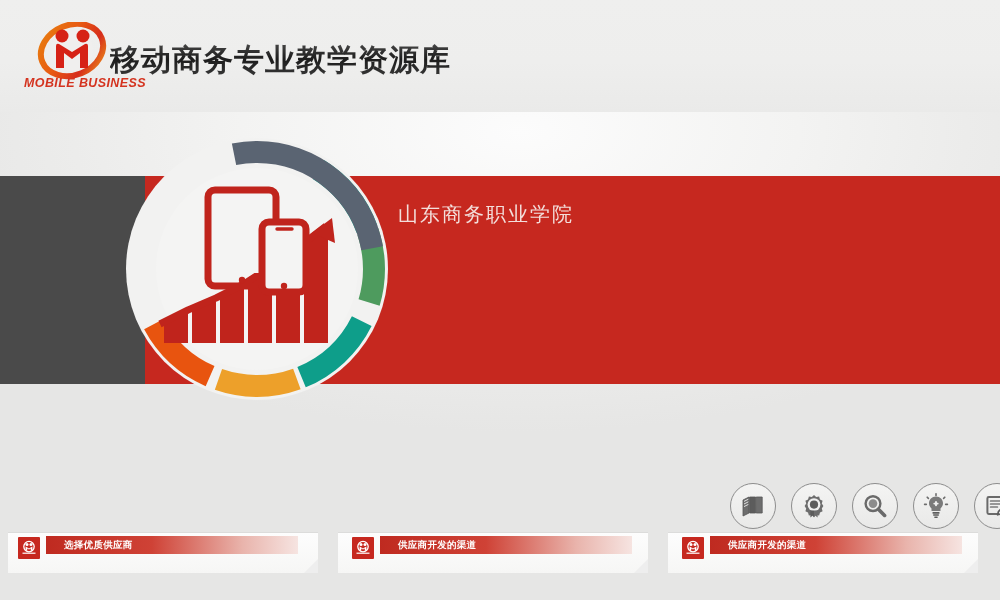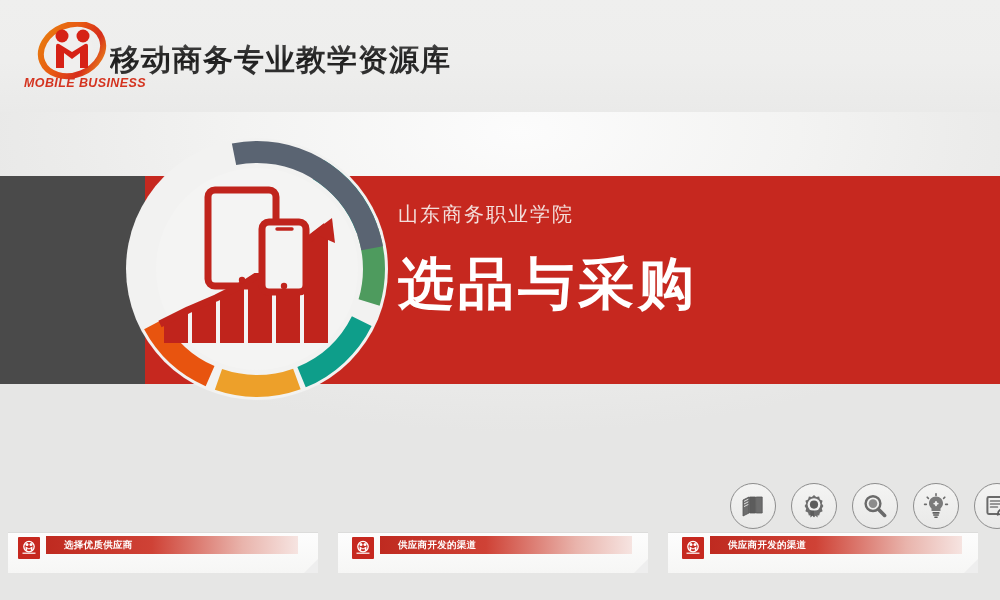--- a/index.html
+++ b/index.html
@@ -83,21 +83,21 @@
     position: absolute;
     left: 398px; top: 200px;
     width: 560px;
   }
 
   #banner-subtitle {
     font-size: 20px;
     letter-spacing: 2px;
     color: #f3dedb;
     line-height: 28px;
-    margin-bottom: 24px;
+    margin-bottom: 9px;
   }
 
   #banner-title {
     font-size: 56px;
     font-weight: bold;
     letter-spacing: 4px;
     color: #ffffff;
     line-height: 64px;
   }
 
@@ -214,21 +214,20 @@
 
     <div id="header-title">移动商务专业教学资源库</div>
   </div>
 
   <div id="dark-band"></div>
 
   <div id="red-banner"></div>
 
   <div id="banner-text">
     <div id="banner-subtitle">山东商务职业学院</div>
-    <div id="banner-title">选品与采购</div>
   </div>
 
   <div id="emblem">
     <svg width="262" height="262" viewBox="0 0 262 262">
 
       <circle cx="131" cy="131" r="131" fill="#f2f2f1"></circle>
 
       <g fill="none" stroke-width="22">
 
         <circle cx="131" cy="131" r="117" stroke="#e8540f" stroke-dasharray="78 657" stroke-dashoffset="503"></circle>

